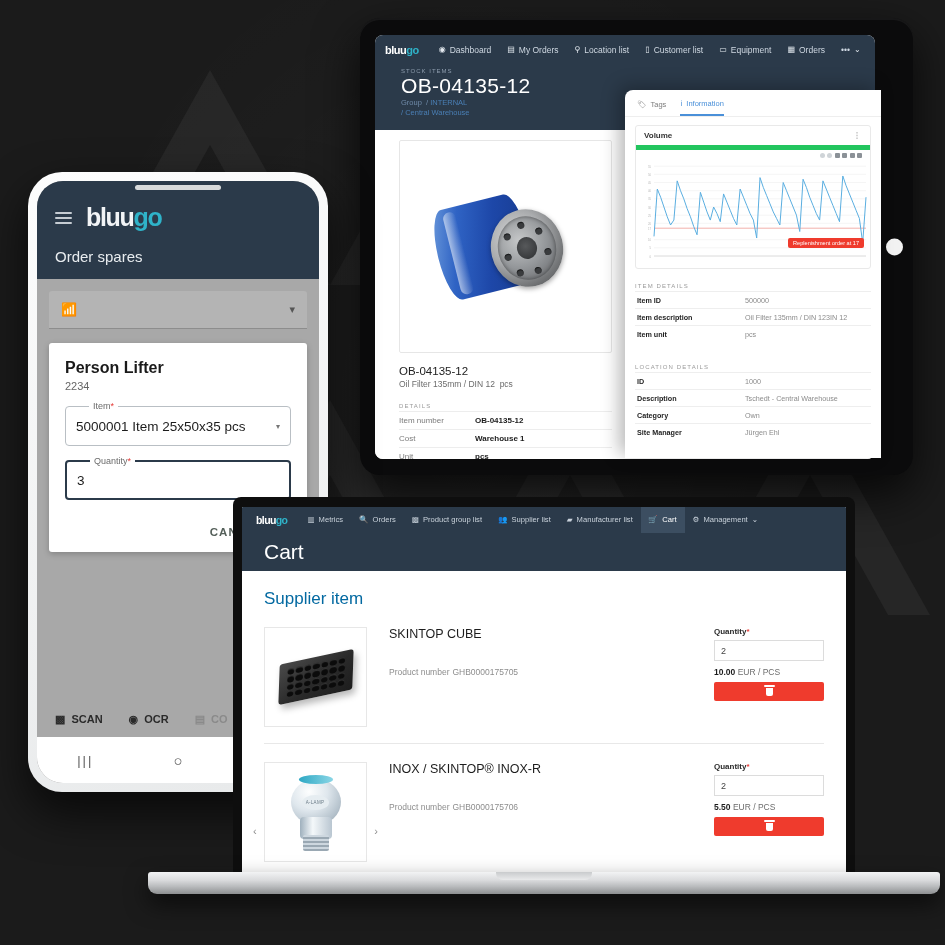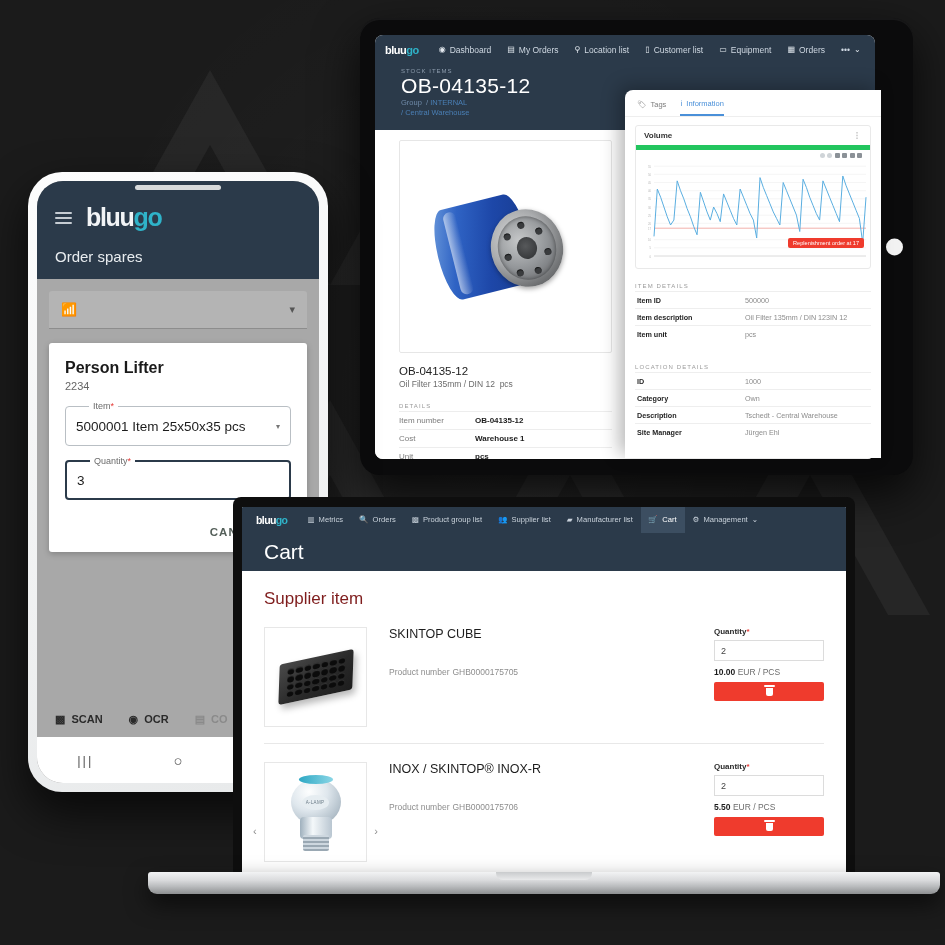--- a/index.html
+++ b/index.html
@@ -206,21 +206,21 @@
     border-radius: 0 0 7px 7px;
   }
   .lb-nav { height: 26px; background:#2b3a4a; display:flex; align-items:center; padding: 0 14px; font-size: 7.6px; color:#c9d2db;}
   .lb-logo { font-size: 10.5px; font-weight:700; letter-spacing:-.6px; margin-right: 12px;}
   .lb-logo .a{color:#fff;} .lb-logo .b{color:#2fb3c9;}
   .lb-nav .nitem { display:flex; align-items:center; gap:4px; padding: 0 8px; height: 26px; line-height: 26px; white-space:nowrap;}
   .lb-nav .nitem.active { background:#3c4e61; color:#fff; }
   .lb-hero { height: 38px; background:#2b3a4a; color:#fff; display:flex; align-items:center; padding: 0 22px; position:relative;}
   .lb-hero h1 { font-size: 21px; font-weight:300;}
   .lb-content { background:#fff; padding: 18px 22px 0; height: 100%; }
-  .lb-content h2 { font-size: 17px; font-weight: 400; color:#7f1d1d; }
+  .lb-content h2 { font-size: 17px; font-weight: 400; color:#0369a1; }
   .cart-row { display:flex; gap: 22px; padding: 18px 0 16px; border-bottom: 1px solid #e8e8e8; align-items:flex-start; position: relative;}
   .thumb { width: 103px; height: 100px; border:1px solid #e7e7e7; display:flex; align-items:center; justify-content:center; background:#fff; flex: none;}
   .cube {
     width: 74px; height: 40px;
     background: linear-gradient(150deg,#4a4a4a,#2a2a2a 55%,#1d1d1d);
     transform: skewY(-14deg) rotate(2deg);
     border-radius: 3px; position: relative;
     box-shadow: 3px 5px 7px rgba(0,0,0,.28);
   }
   .cube .dots { position:absolute; inset: 6px 8px; display:grid; grid-template-columns: repeat(7,1fr); grid-template-rows: repeat(4,1fr); gap:1px;}
@@ -451,26 +451,26 @@
         <div class="k">Item unit</div>
         <div class="v">pcs</div>
       </div>
 
       <div class="sec-label" style="margin-top:22px">LOCATION DETAILS</div>
       <div class="kv2">
         <div class="k">ID</div>
         <div class="v">1000</div>
       </div>
       <div class="kv2">
+        <div class="k">Description</div>
+        <div class="v">Tschedt - Central Warehouse</div>
+      </div>
+      <div class="kv2">
         <div class="k">Category</div>
         <div class="v">Own</div>
-      </div>
-      <div class="kv2">
-        <div class="k">Description</div>
-        <div class="v">Tschedt - Central Warehouse</div>
       </div>
       <div class="kv2">
         <div class="k">Site Manager</div>
         <div class="v">Jürgen Ehl</div>
       </div>
     </div>
   </div>
 
   <div id="phone">
     <div class="p-screen">

